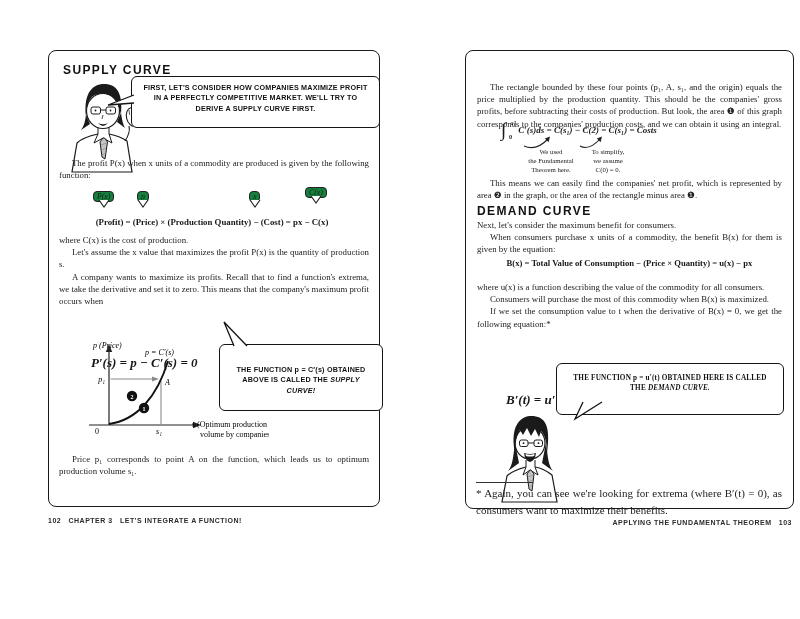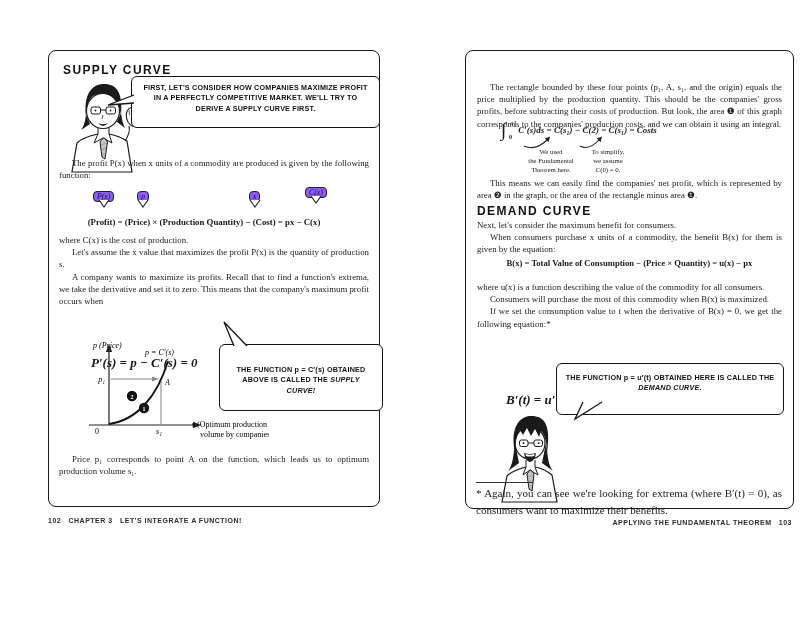--- a/index.html
+++ b/index.html
@@ -19,21 +19,21 @@
   .abs{position:absolute;}
   .bubble{
     position:absolute;background:#fff;border:1.4px solid #141414;border-radius:6px;
     font-size:7.2px;line-height:10.3px;letter-spacing:.2px;text-align:center;color:#111;
   }
   .bubble .em{font-style:italic;}
   .tail{position:absolute;}
   .equation{font-weight:bold;font-size:8.8px;color:#181818;}
   .math-italic{font-style:italic;font-weight:bold;font-size:13px;color:#181818;margin-top:48px;}
   .callout{
-    position:absolute;border:1.2px solid #222;border-radius:4px;background:#8b5cf6;
+    position:absolute;border:1.2px solid #222;border-radius:4px;background:#15803d;
     font-style:italic;font-size:7.8px;padding:0px 3px;color:#181818;
   }
   .callout svg{position:absolute;left:50%;margin-left:-6px;top:100%;margin-top:-1px;}
   .footer{position:absolute;font-size:7px;letter-spacing:.5px;color:#2b2b2b;white-space:pre;}
   .note{position:absolute;font-size:6.8px;line-height:8.8px;text-align:center;color:#222;}
   .int-row{position:absolute;font-weight:bold;color:#181818;}
   .int-sign{position:relative;font-size:19px;font-weight:normal;display:inline-block;padding-right:12px;vertical-align:-3px;}
   .int-sup{position:absolute;top:0px;left:10px;font-size:6.2px;font-style:italic;font-weight:bold;}
   .int-sub{position:absolute;bottom:1px;left:8px;font-size:6.2px;font-weight:bold;}
   .int-body{font-size:9px;font-style:italic;}
@@ -99,21 +99,21 @@
         <path d="M1,0 L6,7 L11,0" fill="#fff" stroke="#222" stroke-width="1.1"></path>
       </svg>
   </div>
   <div class="callout" style="left:256px;top:136px;">
     <span>C(x)</span>
     <svg width="12" height="8" viewBox="0 0 12 8">
         <path d="M1,0 L6,7 L11,0" fill="#fff" stroke="#222" stroke-width="1.1"></path>
       </svg>
   </div>
 
-  <div class="abs equation" style="left:0;top:166px;width:310px;text-align:center;">(Profit) = (Price) × (Production Quantity) − (Cost) = px − C(x)</div>
+  <div class="abs equation" style="left:8px;top:166px;width:310px;text-align:center;">(Profit) = (Price) × (Production Quantity) − (Cost) = px − C(x)</div>
 
   <div class="abs body-text" style="left:10px;top:183px;width:310px;">
     <p>where C(x) is the cost of production.</p>
     <p class="ind">Let's assume the x value that maximizes the profit P(x) is the quantity of production s.</p>
     <p class="ind">A company wants to maximize its profits. Recall that to find a function's extrema, we take the derivative and set it to zero. This means that the company's maximum profit occurs when</p>
   </div>
 
   <div class="abs math-italic" style="left:42px;top:256px;">P′(s) = p − C′(s) = 0</div>
 
   <svg class="abs" style="left:30px;top:286px;" width="190" height="116" viewBox="0 0 190 116">
@@ -197,21 +197,21 @@
   <div class="abs equation" style="left:11px;top:207px;width:305px;text-align:center;font-size:8.6px;">B(x) = Total Value of Consumption − (Price × Quantity) = u(x) − px</div>
 
   <div class="abs body-text" style="left:11px;top:230px;width:305px;">
     <p>where u(x) is a function describing the value of the commodity for all consumers.</p>
     <p class="ind">Consumers will purchase the most of this commodity when B(x) is maximized.</p>
     <p class="ind">If we set the consumption value to t when the derivative of B(x) = 0, we get the following equation:*</p>
   </div>
 
   <div class="abs math-italic" style="left:40px;top:293px;font-style:italic;">B′(t) = u′(t) − p = 0</div>
 
-  <div class="bubble comic" style="left:90px;top:312px;width:210px;height:41px;padding:9px 8px 0 8px;">
+  <div class="bubble comic" style="left:90px;top:312px;width:210px;height:41px;padding:9px 8px 0 8px;font-family:Liberation Serif, serif;">
     <span>THE FUNCTION p = u′(t) OBTAINED HERE IS CALLED THE </span><span class="em">DEMAND CURVE.</span>
   </div>
   <svg class="tail" style="left:105px;top:350px;" width="36" height="20" viewBox="0 0 36 20">
     <path d="M12,1 L4,18 L31,1" fill="#fff" stroke="#141414" stroke-width="1.3"></path>
   </svg>
 
   <svg class="abs" style="left:27px;top:362px;" width="74" height="90" viewBox="0 0 74 90">
     <ellipse cx="37" cy="30" rx="15" ry="16" fill="#fff" stroke="#1a1a1a" stroke-width="1.2"></ellipse>
     <path d="M22,40 C16,10 30,3 38,3 C52,3 58,12 54,40 C54,30 52,22 48,18 L46,24 L42,16 L38,23 L34,15 L30,22 L27,17 C24,21 22,30 22,40 Z" fill="#1a1a1a"></path>
     <path d="M22,30 C20,44 20,52 15,58 L26,50 Z" fill="#1a1a1a"></path>

